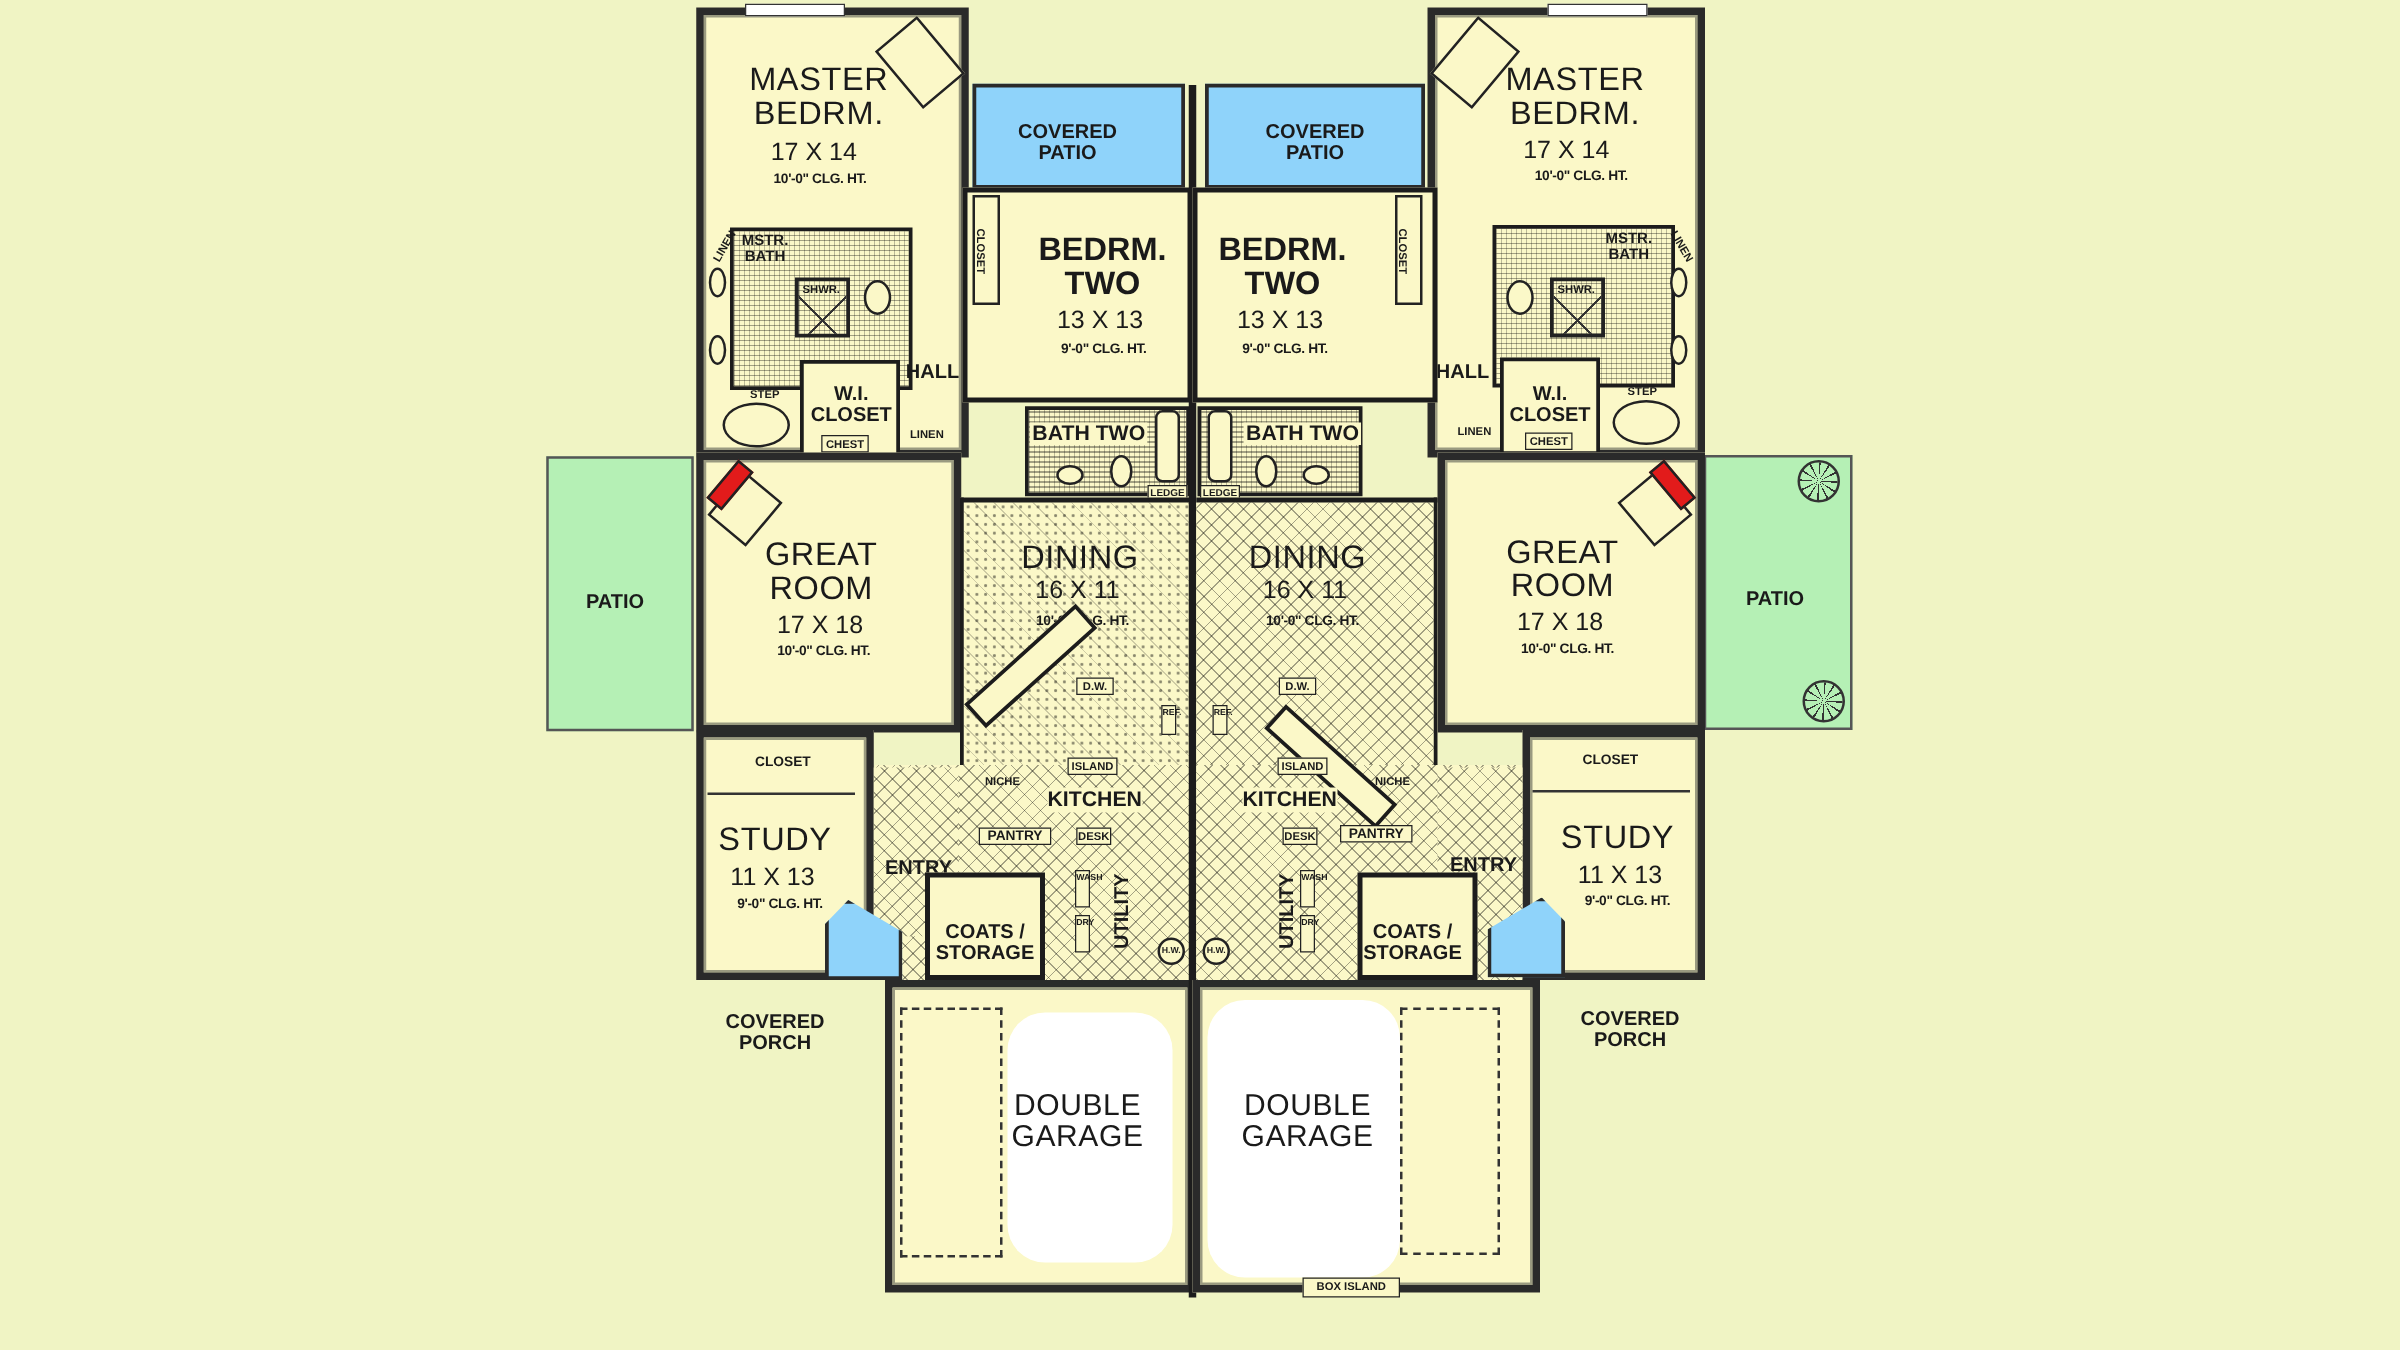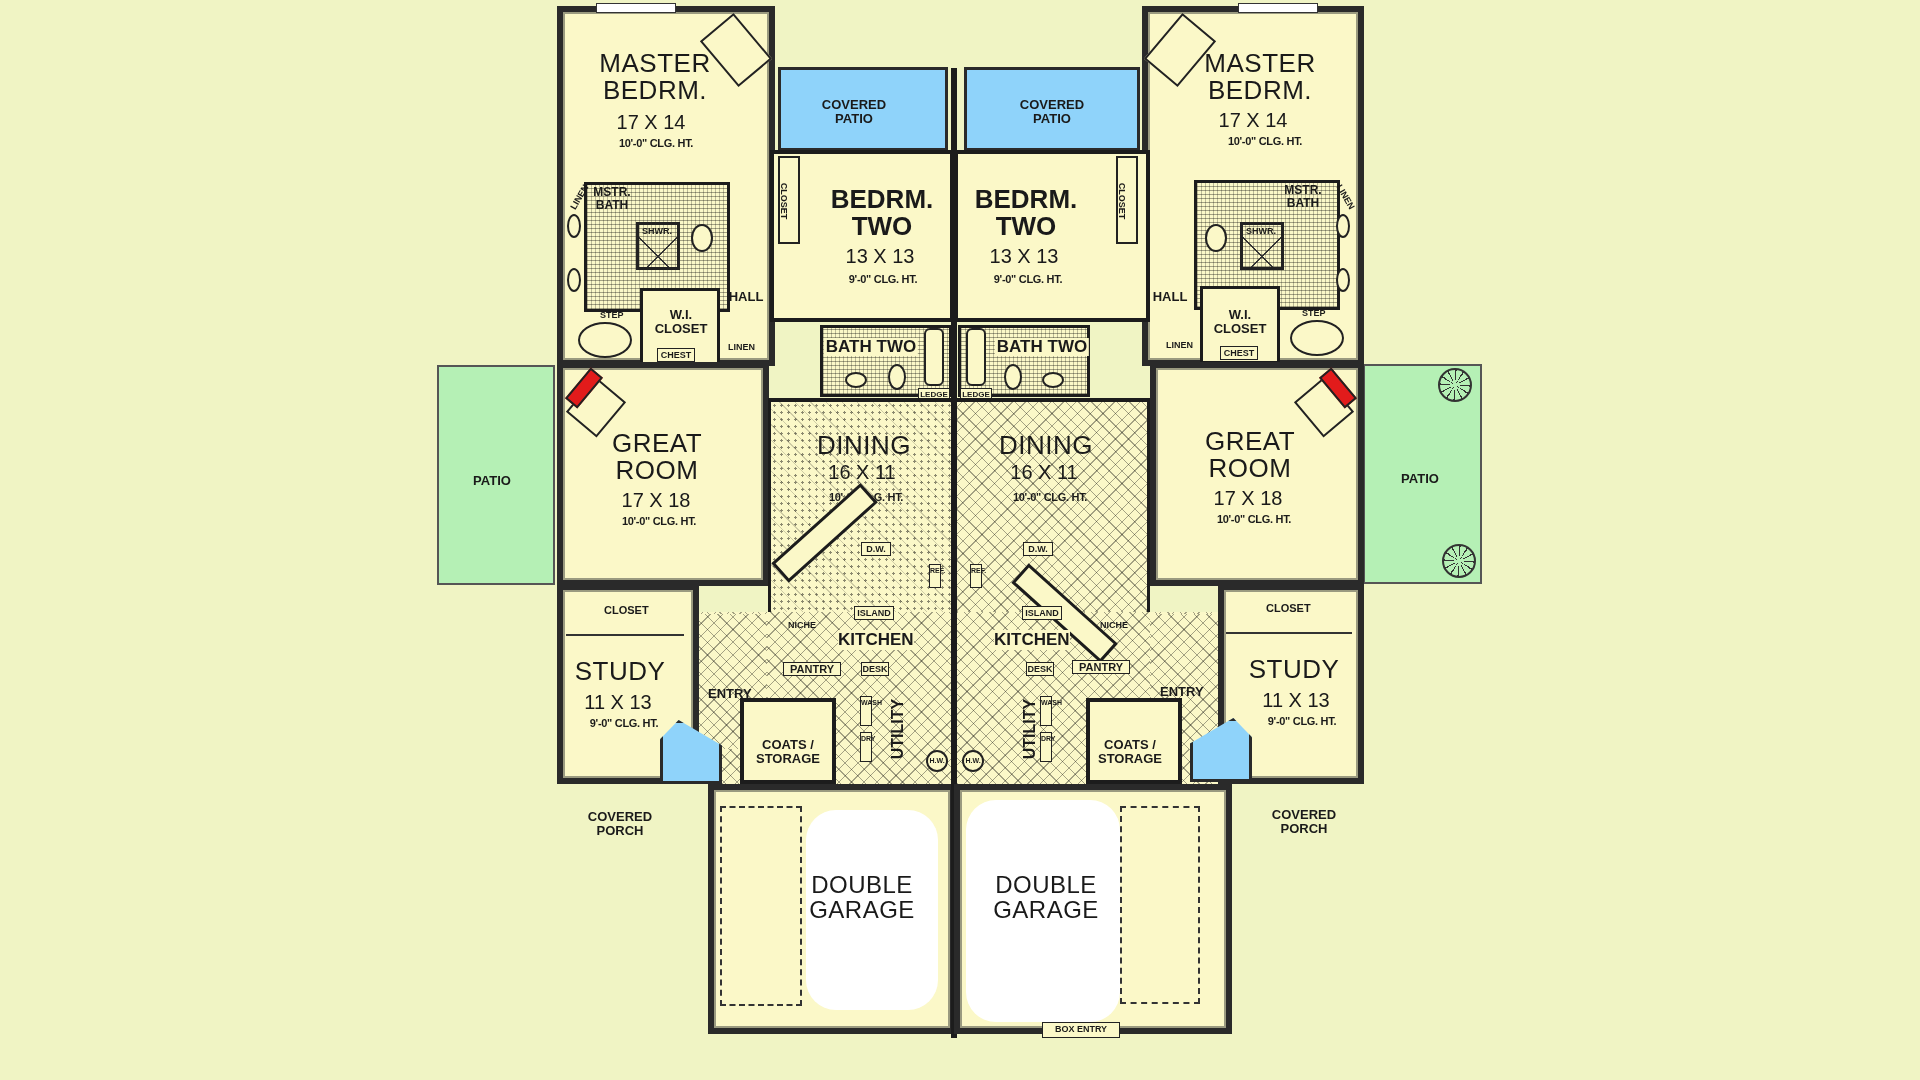--- a/index.html
+++ b/index.html
@@ -18,21 +18,21 @@
                       repeating-linear-gradient(45deg, rgba(0,0,0,0.18) 0 1px, transparent 1px 11px);
     background-size: 7px 7px, auto; }
   .grid { background-color:#FBF8C8;
     background-image: repeating-linear-gradient(0deg, rgba(0,0,0,0.35) 0 1px, transparent 1px 4px),
                       repeating-linear-gradient(90deg, rgba(0,0,0,0.25) 0 1px, transparent 1px 4px); }
   .label { position:absolute; text-align:center; line-height:1.05; white-space:nowrap; transform:translateX(-50%); }
   .big { font-size:26px; font-weight:400; letter-spacing:0.5px; }
   .bigb { font-size:26px; font-weight:700; }
   .dim { font-size:20px; }
   .clg { font-size:11px; font-weight:700; letter-spacing:-0.3px; }
-  .sm { font-size:13px; font-weight:700; }
+  .sm { font-size:16px; font-weight:700; }
   .xs { font-size:9px; font-weight:700; }
   .tag { position:absolute; border:1.5px solid #222; background:#FBF8C8; font-size:9px; font-weight:700; text-align:center; line-height:12px; }
   .garage-white { position:absolute; background:#ffffff; border-radius:30px; }
   .dashed { position:absolute; border:2px dashed #333; }
   .fixture { position:absolute; border:2px solid #222; background:#FBF8C8; }
   .oval { border-radius:50%; }
   .fireplace { position:absolute; width:40px; height:16px; background:#E21B1B; border:2px solid #222; }
   .hearth { position:absolute; border:2px solid #222; background:#FBF8C8; }
   .centerline { position:absolute; background:#1c1c1c; }
   .plant { position:absolute; width:34px; height:34px; border-radius:50%; border:2px solid #333;
@@ -274,14 +274,14 @@
   <div class="abs sm" style="left:1000px;top:720px;font-size:16px;transform:rotate(-90deg);">UTILITY</div>
   <div class="abs" style="left:962px;top:750px;width:22px;height:22px;border:2px solid #222;background:#FBF8C8;border-radius:50%;font-size:7px;font-weight:700;text-align:center;line-height:18px;">H.W.</div>
 
   <div class="room wall-ext" style="left:954px;top:784px;width:278px;height:250px;"></div>
   <div class="garage-white" style="left:966px;top:800px;width:154px;height:222px;"></div>
   <div class="dashed" style="left:1120px;top:806px;width:80px;height:198px;"></div>
   <div class="label big" style="left:1046px;top:872px;font-size:24px;">
     <div>DOUBLE</div>
     <div>GARAGE</div>
   </div>
-  <div class="tag" style="left:1042px;top:1022px;width:78px;height:16px;font-size:9px;line-height:13px;">BOX ENTRY</div>
+  <div class="tag" style="left:1042px;top:1022px;width:78px;height:16px;font-size:9px;line-height:13px;">BOX ISLAND</div>
 </div>
 
 </body></html>

